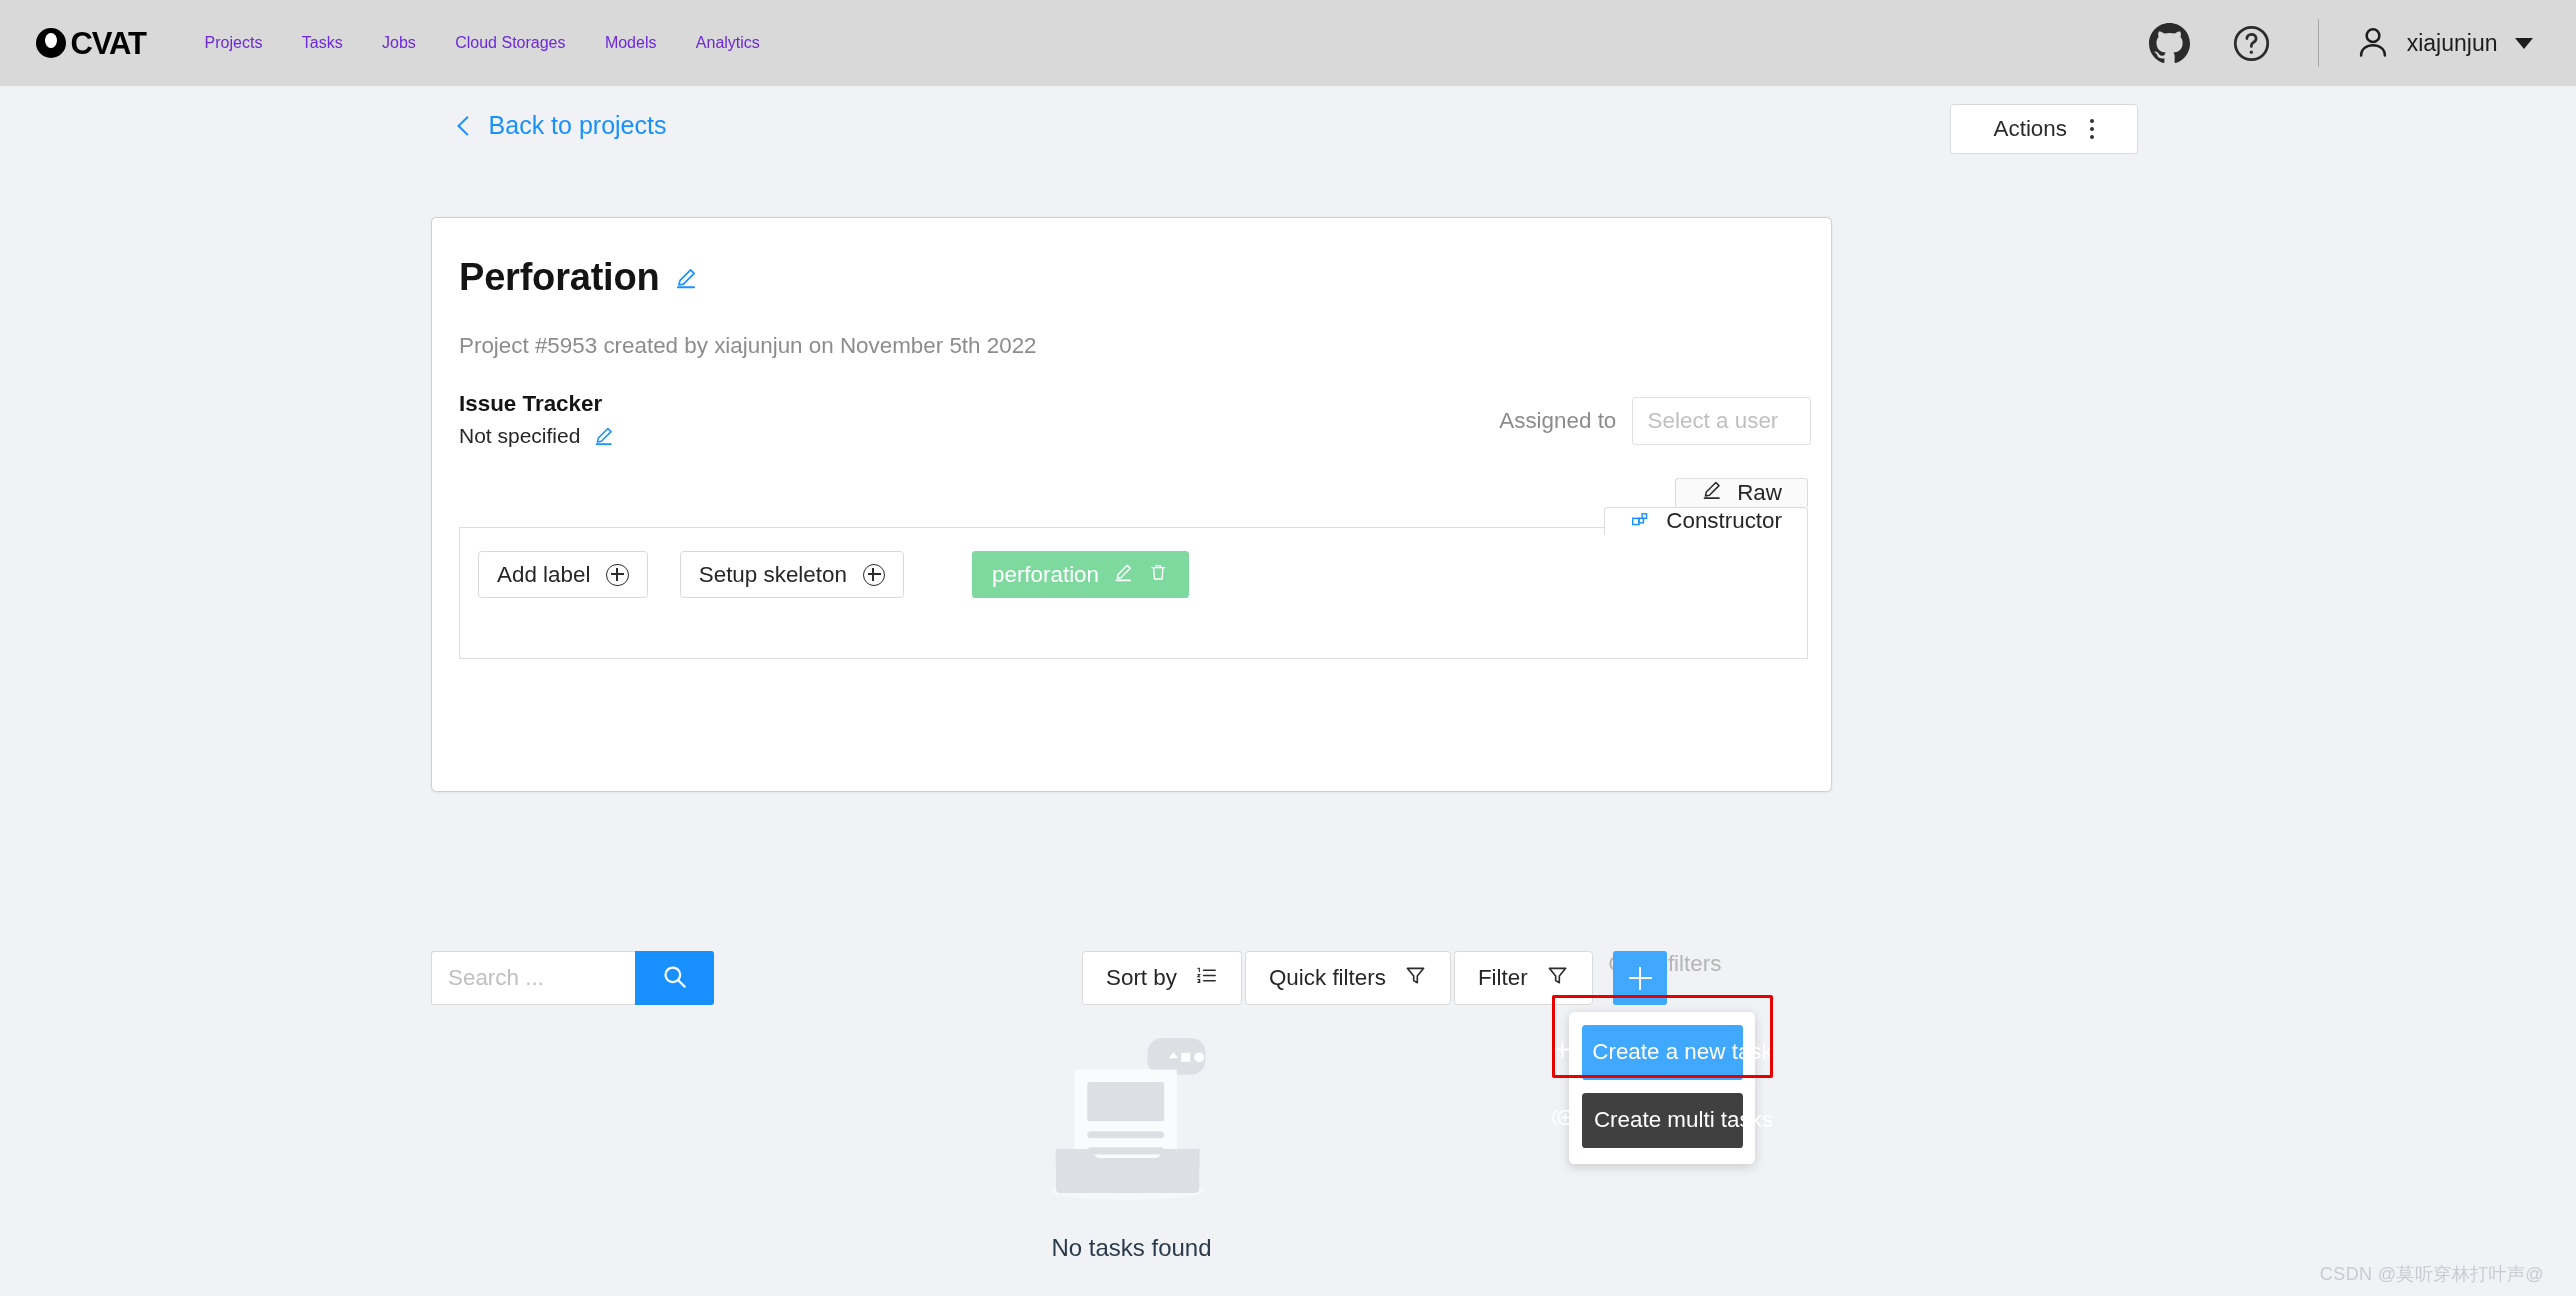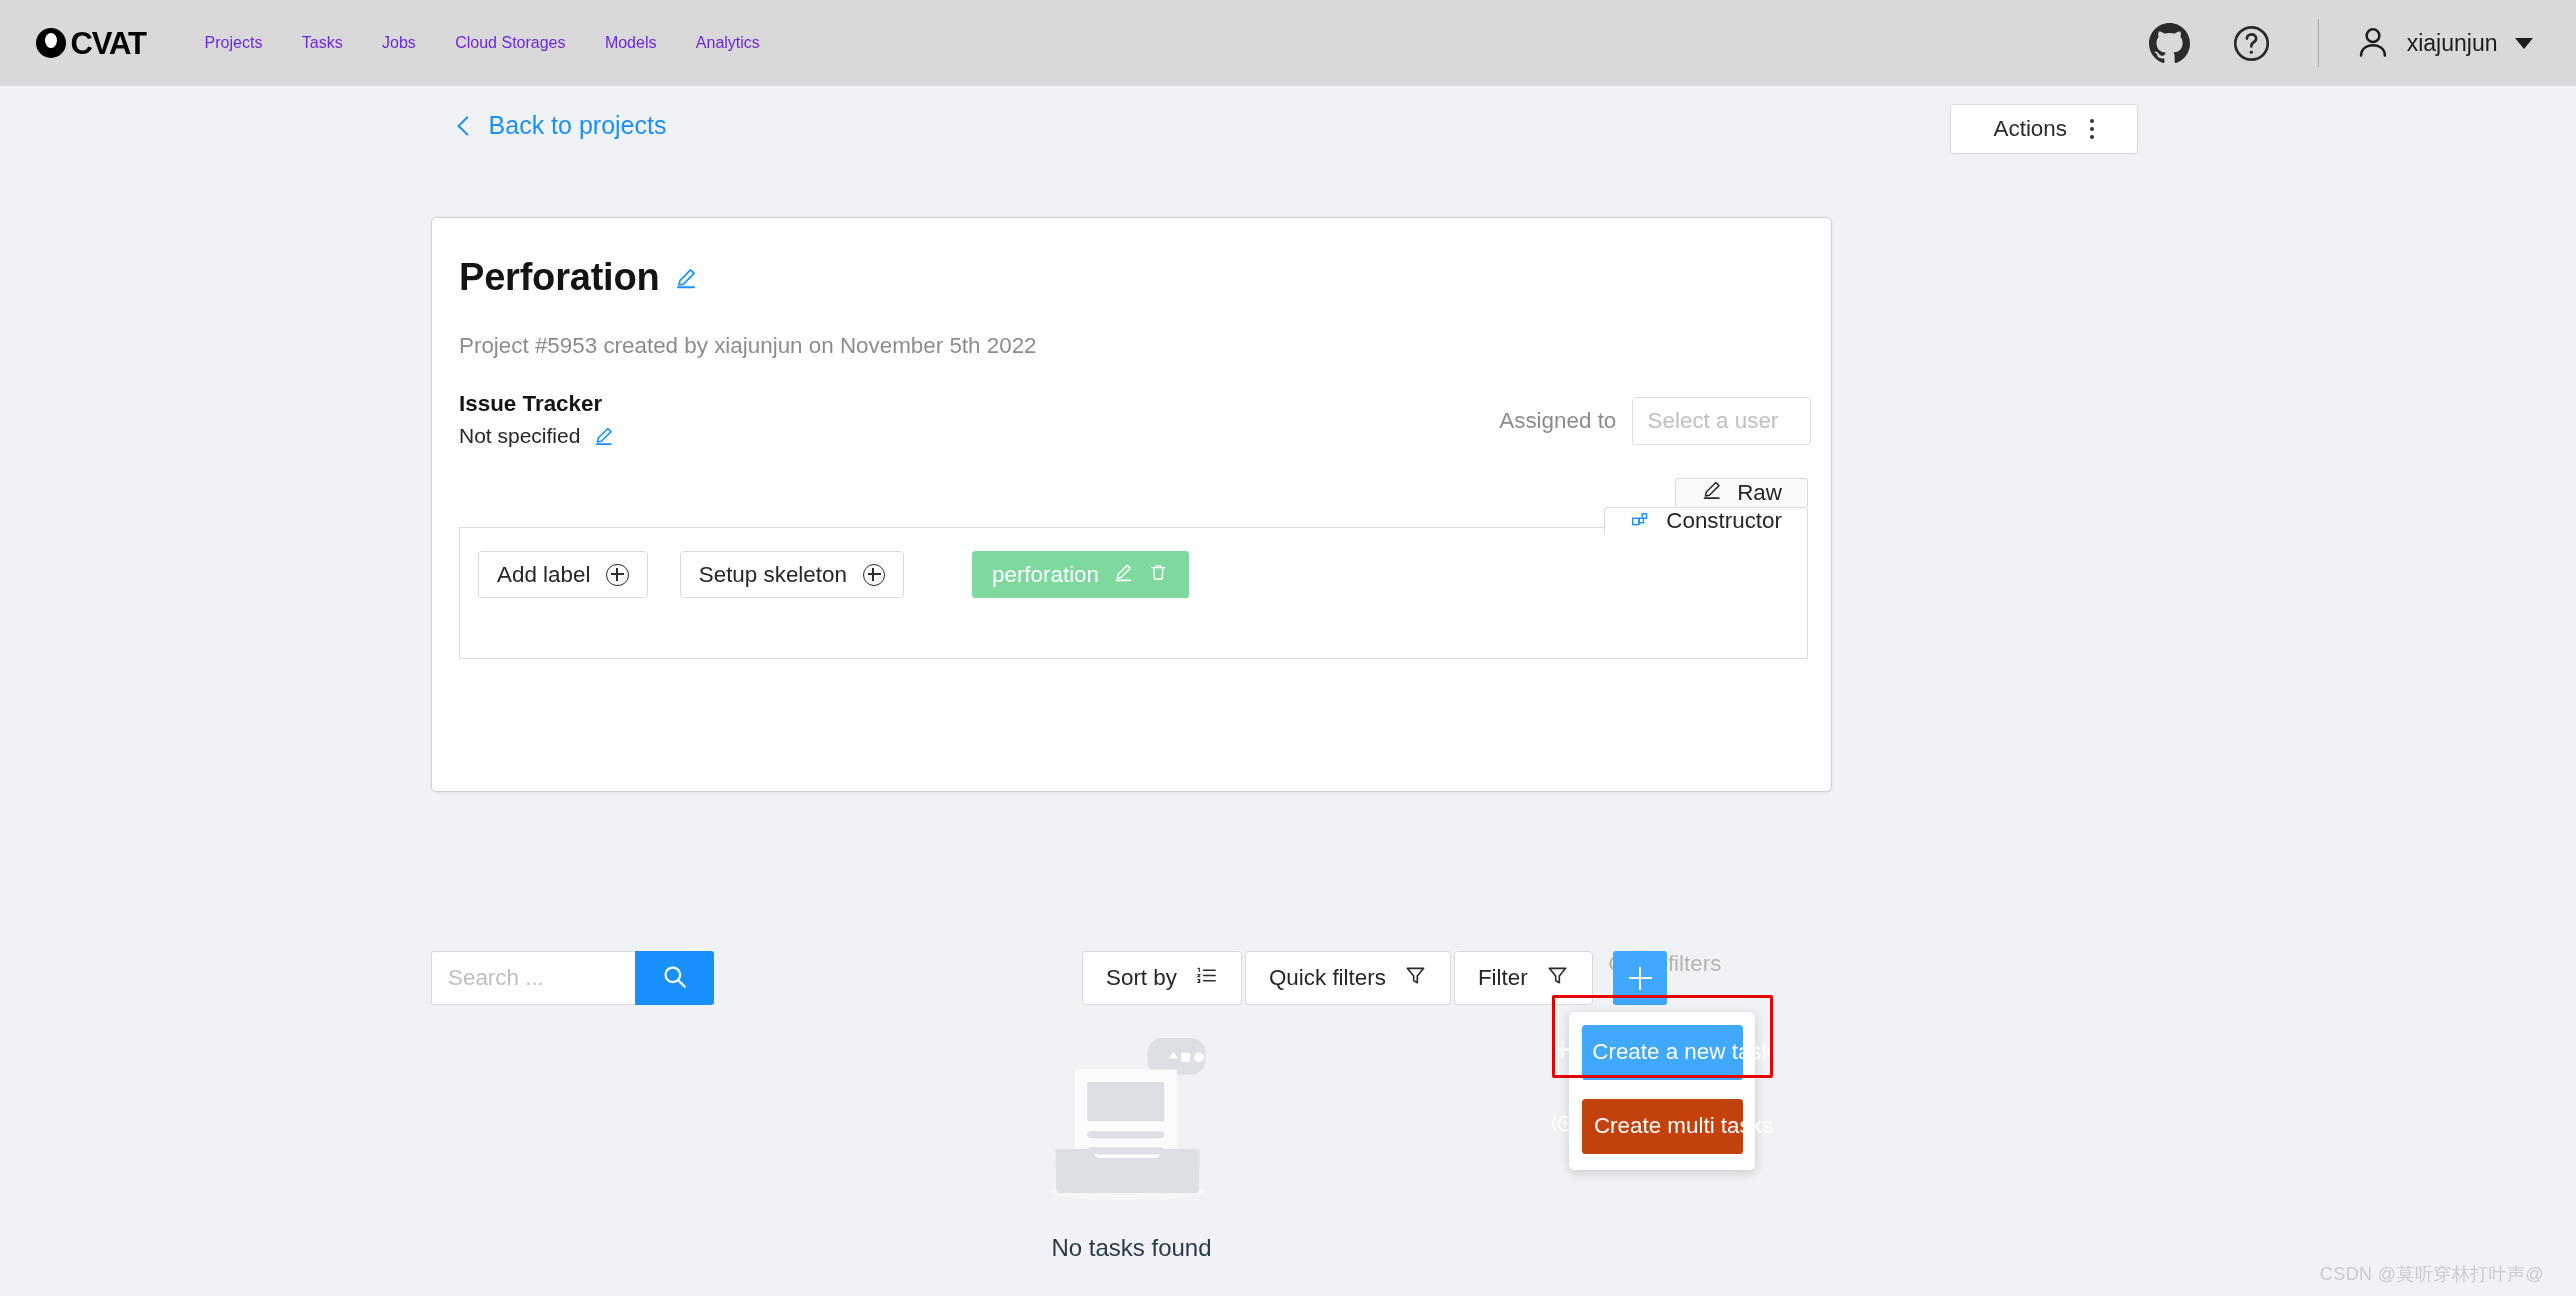--- a/index.html
+++ b/index.html
@@ -413,38 +413,38 @@
     position: absolute;
     left: 1138px;
     top: 61px;
     width: 186px;
     background: #fff;
     border-radius: 5.4px;
     box-shadow: 0 2.7px 10.7px rgba(0,0,0,0.16);
     padding: 12.5px 12.5px 16px 12.5px;
     display: flex;
     flex-direction: column;
-    gap: 19px;
+    gap: 13px;
   }
   .dd-btn {
     height: 55px;
     border-radius: 3.6px;
     border: none;
     display: flex;
     align-items: center;
     justify-content: center;
     gap: 18px;
     font-size: 22.4px;
     color: #fff;
     cursor: pointer;
     font-family: "Liberation Sans", sans-serif;
     white-space: nowrap;
   }
   .dd-btn.primary-hover { background: #40a9ff; }
-  .dd-btn.primary { background: #c2410c; }
+  .dd-btn.primary { background: #404040; }
 
   .highlight-rect {
     position: absolute;
     left: 1121px;
     top: 44px;
     width: 221px;
     height: 83px;
     border: 3.6px solid #e60000;
     border-radius: 1.8px;
     pointer-events: none;

